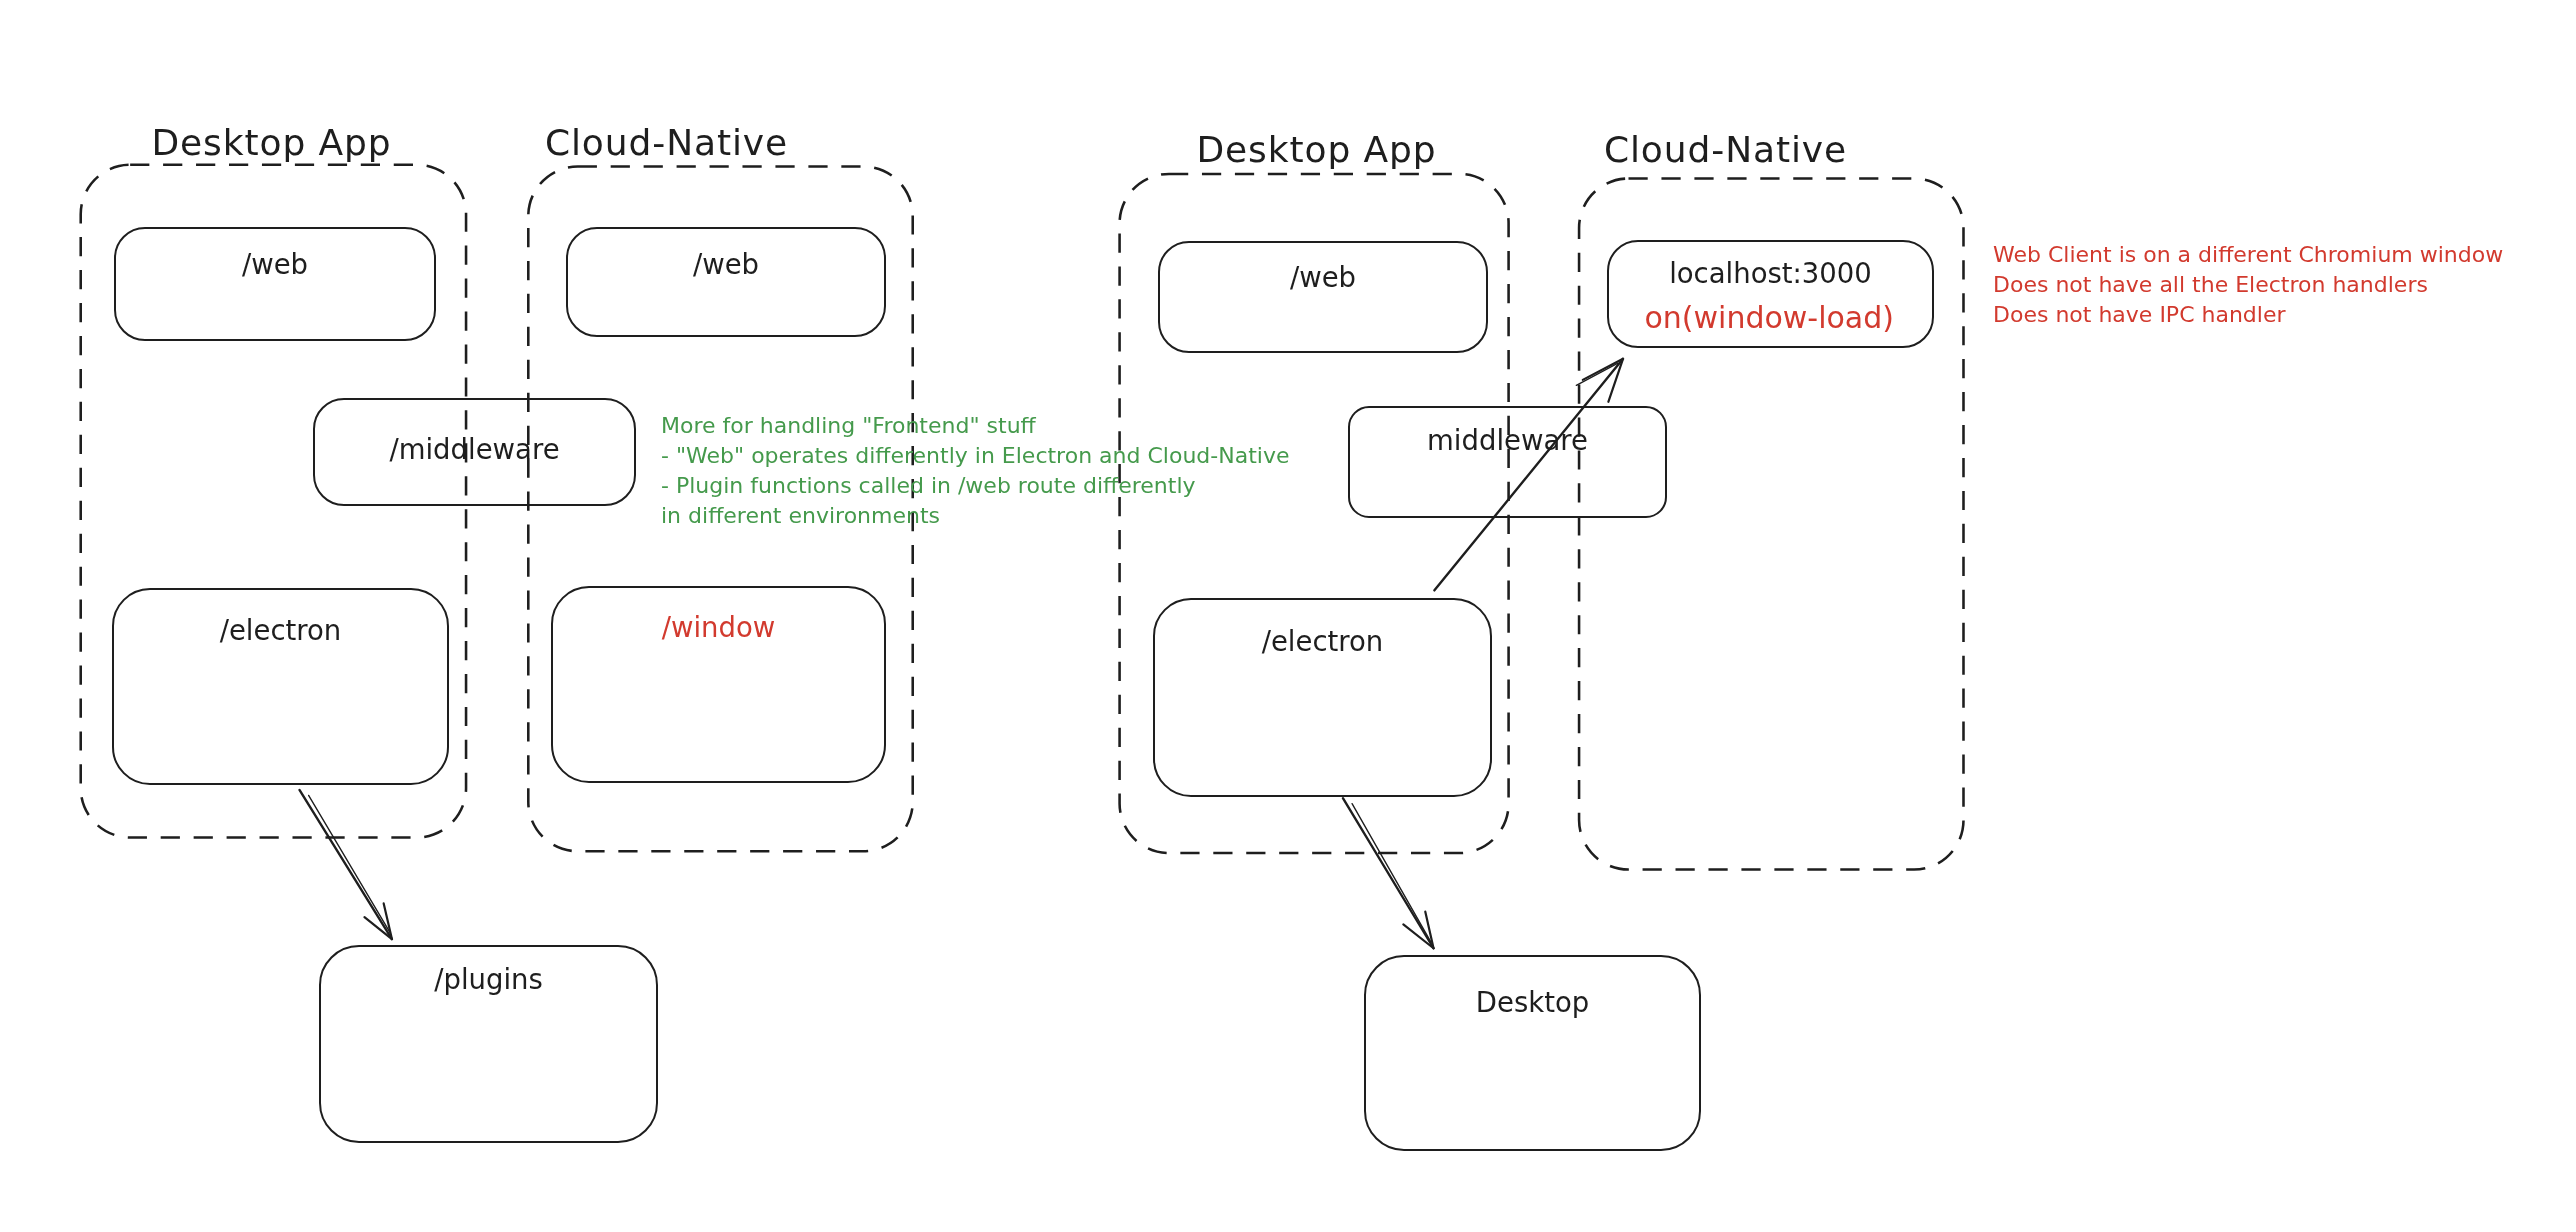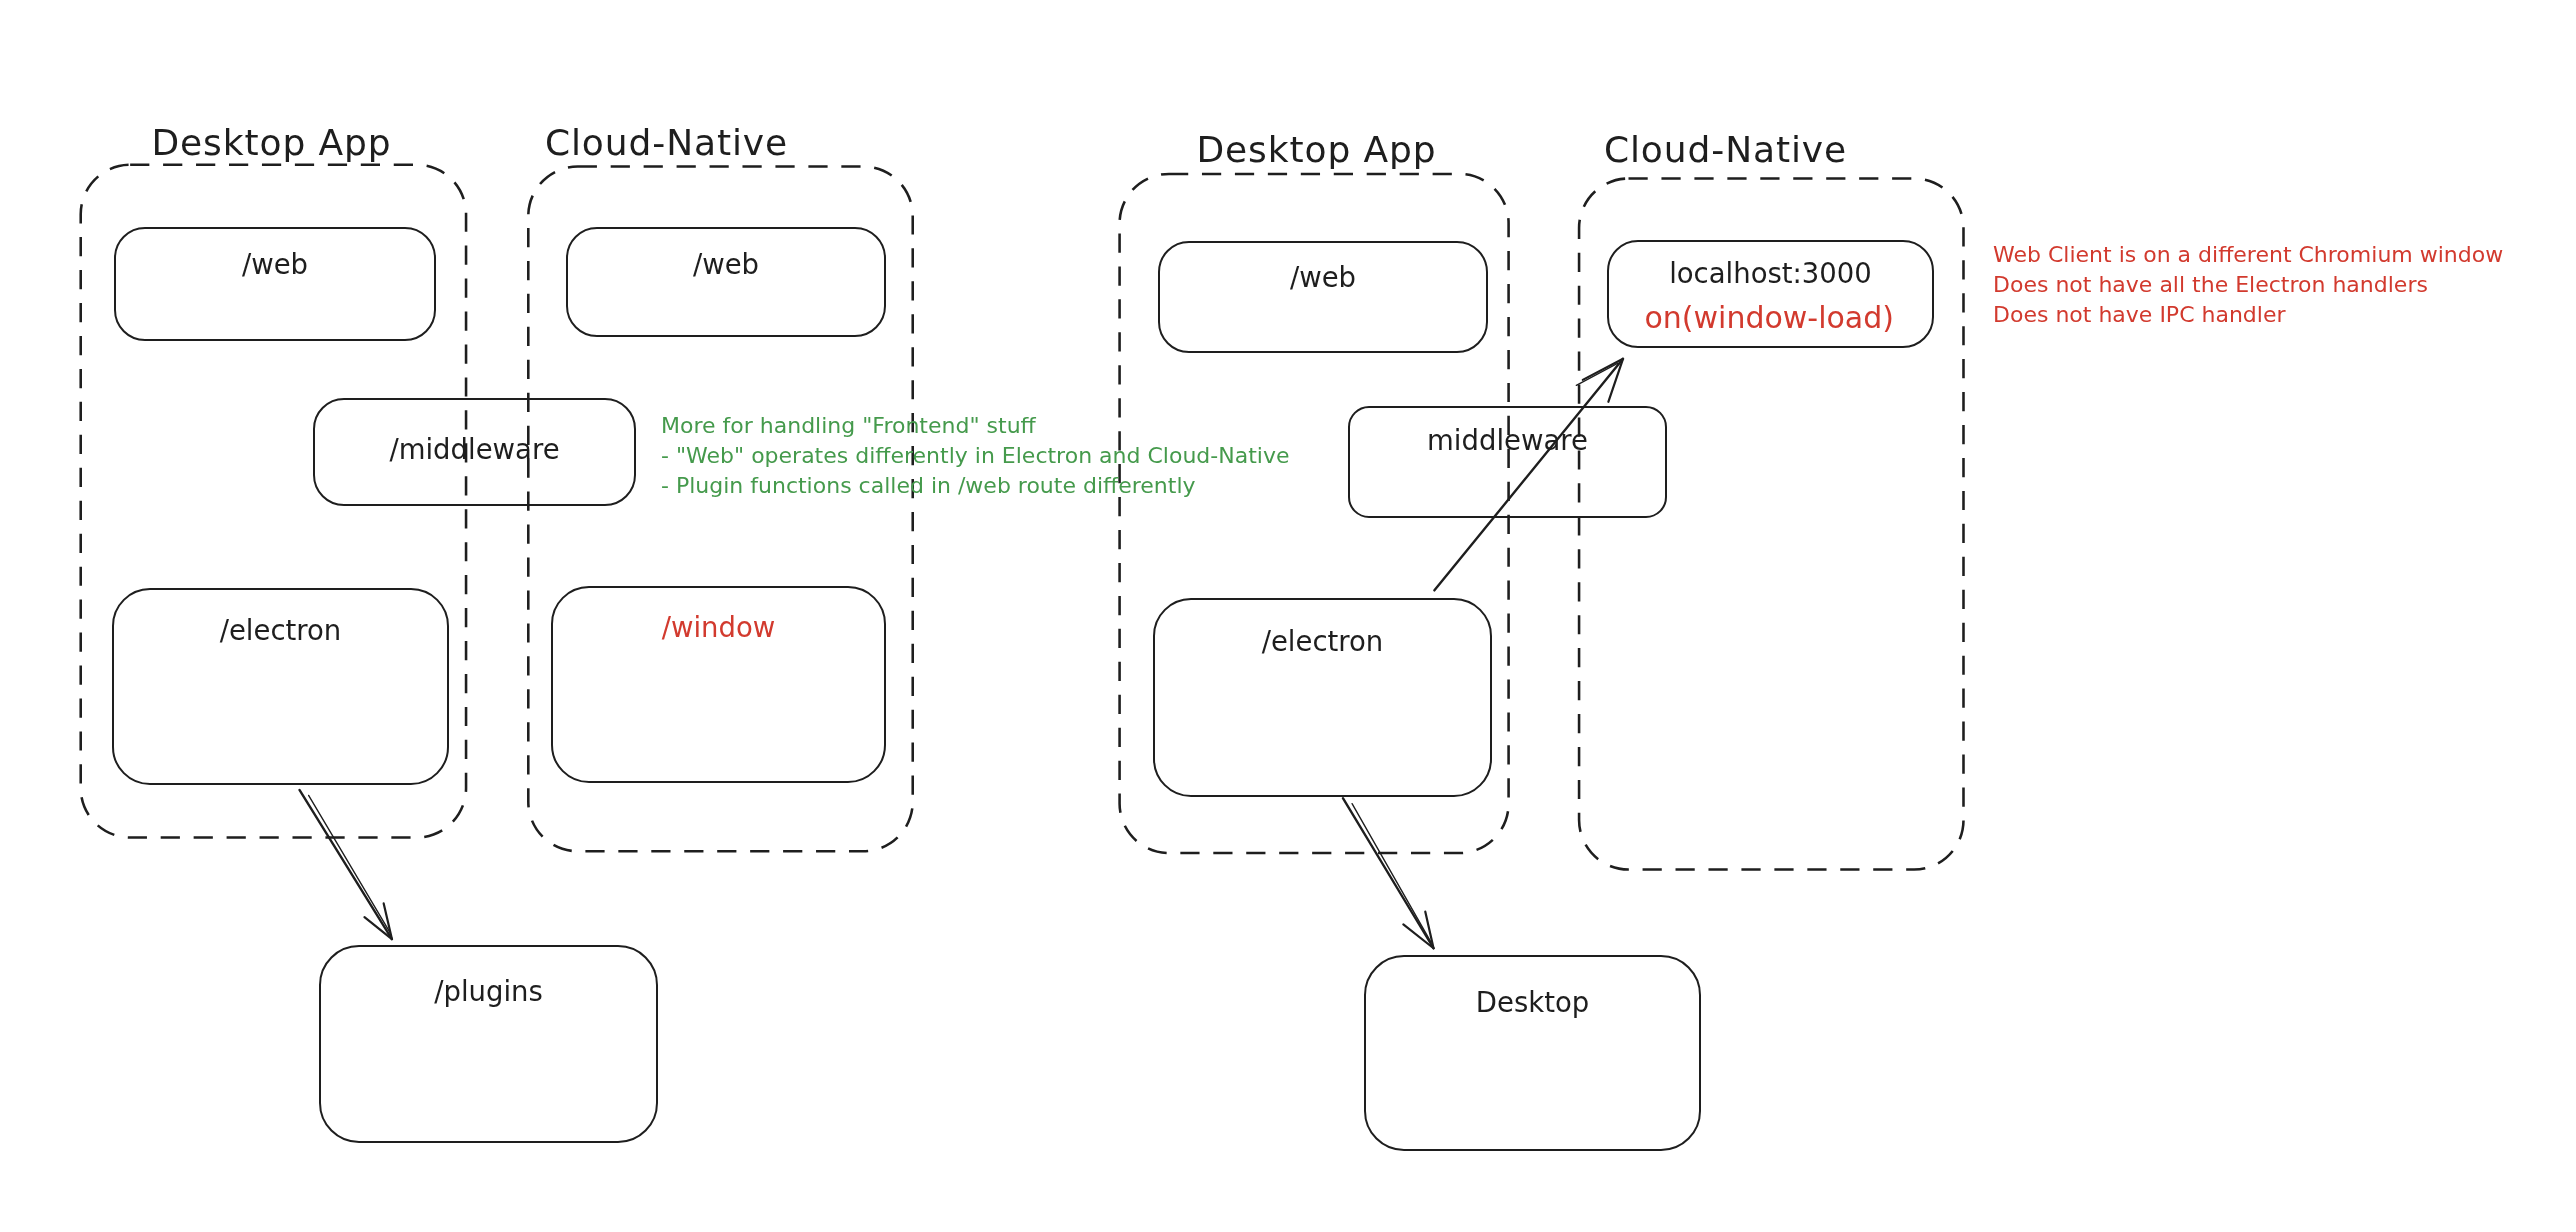--- a/index.html
+++ b/index.html
@@ -113,28 +113,29 @@
   </div>
 
   <div class="shape" style="left:112px;top:588px;width:337px;height:197px;border-radius:38px;padding-top:24px;">
     <span class="lbl">/electron</span>
   </div>
 
   <div class="shape" style="left:551px;top:586px;width:335px;height:197px;border-radius:38px;padding-top:23px;">
     <span class="lbl red">/window</span>
   </div>
 
-  <div class="shape" style="left:319px;top:945px;width:339px;height:198px;border-radius:40px;padding-top:28px;">
+  <div class="shape" style="left:319px;top:945px;width:339px;height:198px;border-radius:40px;padding-top:16px;">
     <span class="lbl">/plugins</span>
   </div>
 
   <div class="note green" style="left:661px;top:411px;">
     <div>More for handling "Frontend" stuff</div>
     <div>- "Web" operates differently in Electron and Cloud-Native</div>
     <div>- Plugin functions called in /web route differently</div>
+    <div>in different environments</div>
   </div>
 
   <div class="sec-label" style="left:1161px;top:129px;">Desktop App</div>
 
   <div class="sec-label" style="left:1570px;top:129px;">Cloud-Native</div>
 
   <div class="shape" style="left:1158px;top:241px;width:330px;height:112px;border-radius:31px;padding-top:18.3px;">
     <span class="lbl">/web</span>
   </div>
 

